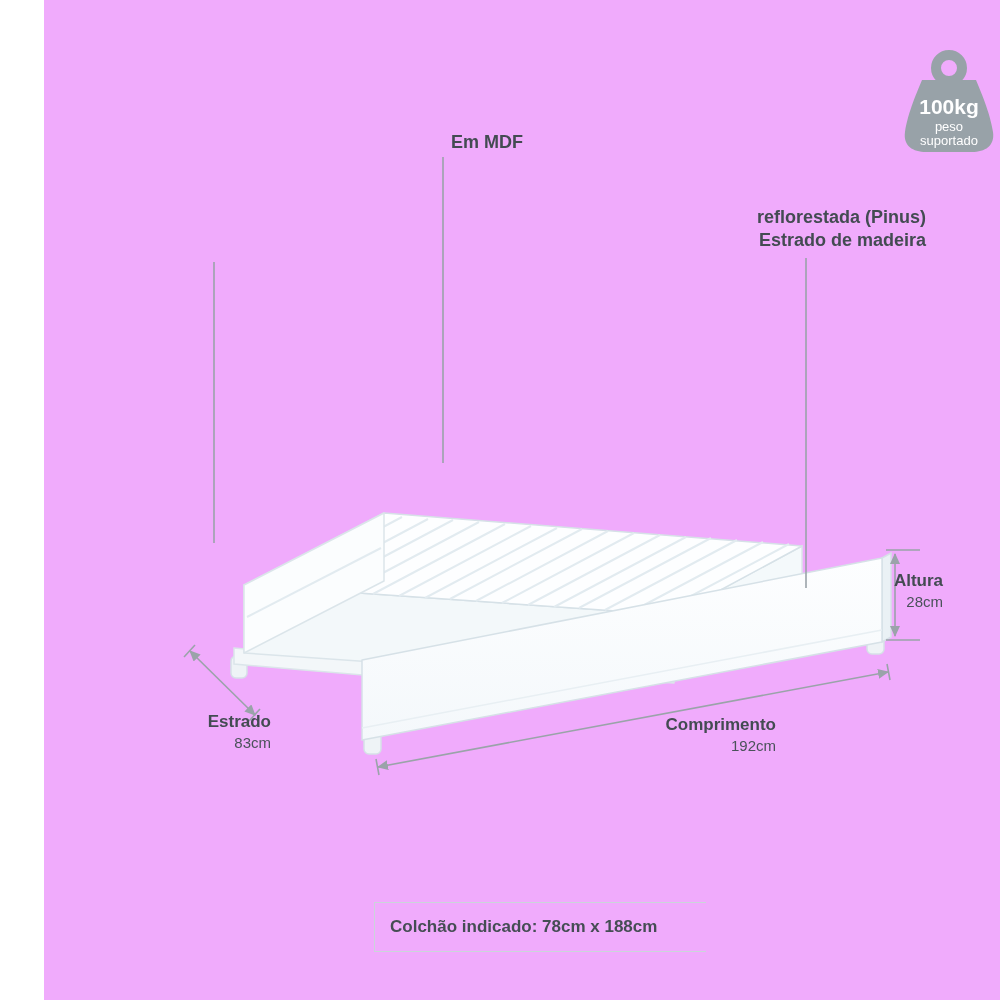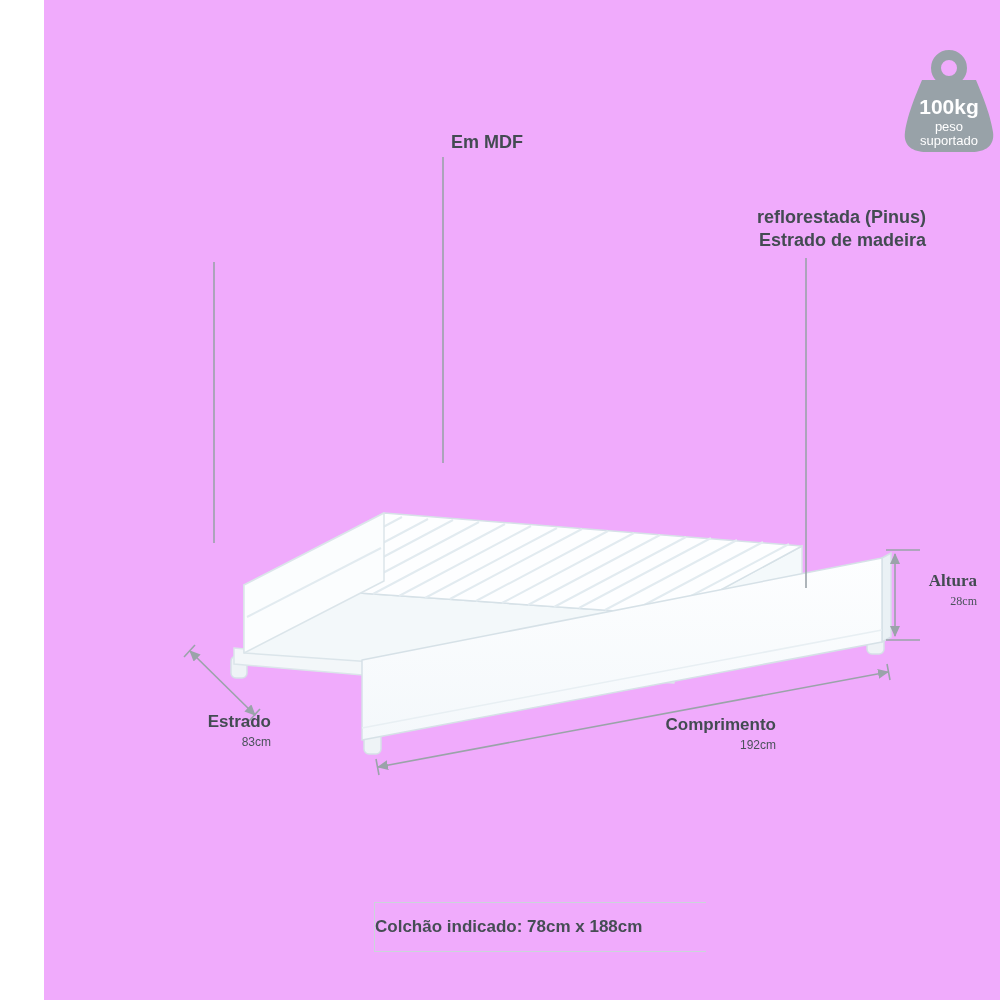--- a/index.html
+++ b/index.html
@@ -4,25 +4,25 @@
 <style>
   html,body{margin:0;padding:0;background:#ffffff;}
   .stage{position:relative;width:1000px;height:1000px;overflow:hidden;background:#f0abfc;
          font-family:"Liberation Sans",sans-serif;margin-left:44px;}
   svg.layer{position:absolute;left:0;top:0;}
 
   .label{position:absolute;color:#434b52;text-align:right;}
   .callout{font-size:18px;font-weight:700;line-height:23px;}
   .meas{line-height:21px;}
   .meas .t{display:block;font-size:17px;font-weight:700;color:#434b52;}
-  .meas .v{display:block;font-size:12px;font-weight:400;color:#4a525a;}
+  .meas .v{display:block;font-size:15px;font-weight:400;color:#4a525a;}
 
   .footnote{position:absolute;left:330px;top:902px;width:332px;height:50px;
             border:1.6px solid #cbd4da;border-right:none;box-sizing:border-box;
-            display:flex;align-items:center;
+            display:flex;align-items:center;padding-left:15px;
             font-size:17px;font-weight:700;color:#454d54;}
 
   .leader{stroke:#9aa3a9;stroke-width:1.6;}
   .mline{stroke:#9aa3a9;stroke-width:1.6;}
   .tick{stroke:#9aa3a9;stroke-width:1.6;}
 
   .foot{fill:#eef3f6;stroke:#d6e1e7;stroke-width:1.5;}
   .slab{fill:#f3f7f9;stroke:#dbe5ea;stroke-width:1.5;}
   .mtop{fill:#fdfeff;stroke:#d6e1e7;stroke-width:1.5;stroke-linejoin:round;}
   .mside{fill:#fbfdfe;stroke:#dbe5ea;stroke-width:1.5;stroke-linejoin:round;}
@@ -112,21 +112,21 @@
   </svg>
 
   <div class="label callout" style="left:319px;top:131px;width:160px;">Em MDF</div>
 
 
   <div class="label callout" style="left:642px;top:206px;width:240px;">
     <span style="display:block;">reflorestada (Pinus)</span>
     <span style="display:block;">Estrado de madeira</span>
   </div>
 
-  <div class="label meas" style="left:857px;top:570px;width:76px;font-family:Liberation Serif, serif;">
+  <div class="label meas" style="left:823px;top:570px;width:76px;">
     <span class="t">Altura</span>
     <span class="v">28cm</span>
   </div>
 
   <div class="label meas" style="left:127px;top:711px;width:100px;">
     <span class="t">Estrado</span>
     <span class="v">83cm</span>
   </div>
 
   <div class="label meas" style="left:532px;top:714px;width:200px;">

